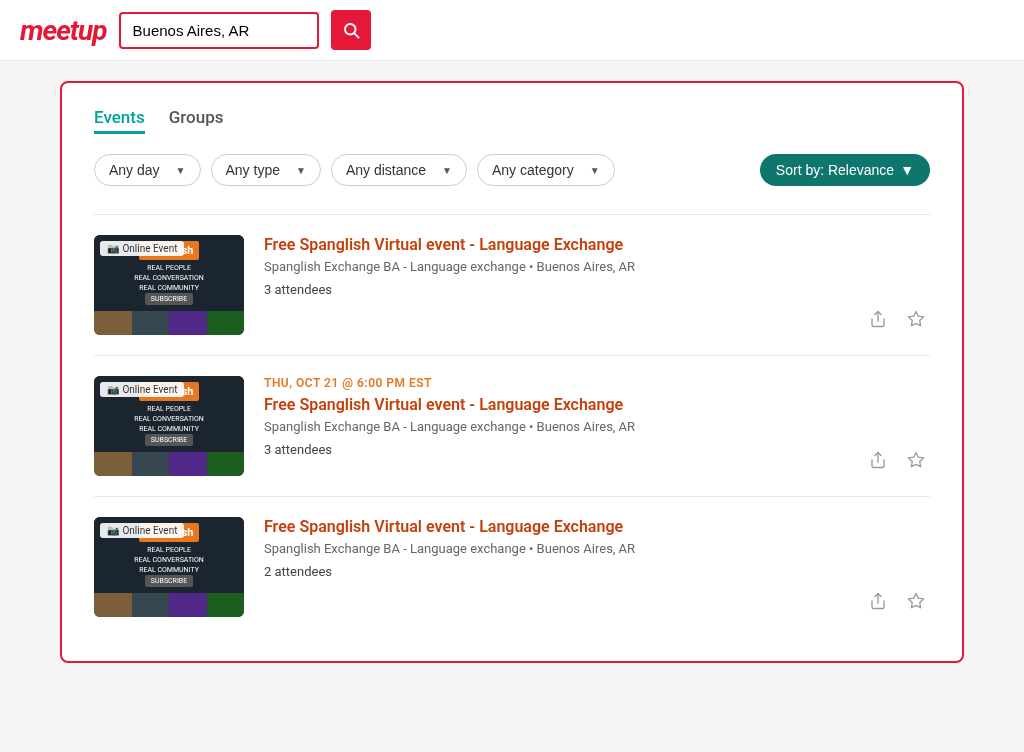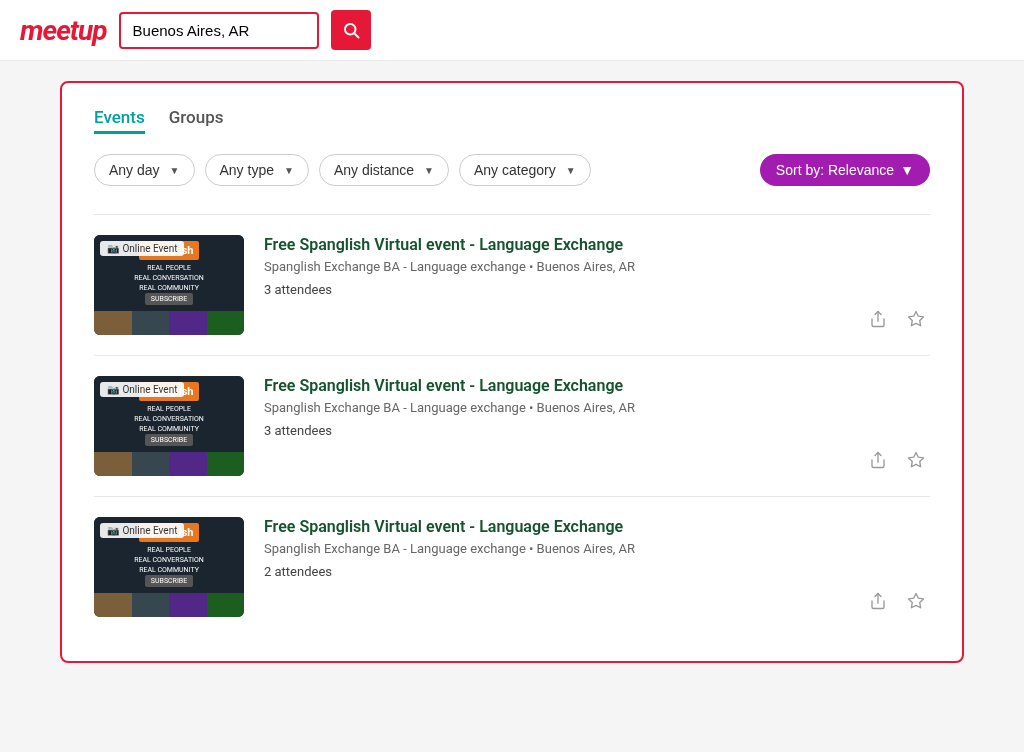--- a/index.html
+++ b/index.html
@@ -113,30 +113,30 @@
     .filter-btn {
       border: 1px solid #ccc;
       background: #fff;
       border-radius: 20px;
       padding: 7px 14px;
       font-size: 14px;
       color: #333;
       cursor: pointer;
       display: flex;
       align-items: center;
-      gap: 10px;
+      gap: 16px;
     }
 
     .filter-btn .chevron {
       font-size: 10px;
       color: #555;
     }
 
     .sort-btn {
-      background: #a21caf;
+      background: #0f766e;
       color: #fff;
       border: none;
       border-radius: 20px;
       padding: 8px 16px;
       font-size: 14px;
       cursor: pointer;
       display: flex;
       align-items: center;
       gap: 6px;
       margin-left: auto;
@@ -229,21 +229,21 @@
       font-size: 12px;
       font-weight: 600;
       letter-spacing: 0.5px;
       margin-bottom: 5px;
       text-transform: uppercase;
     }
 
     .event-title {
       font-size: 16px;
       font-weight: 600;
-      color: #14532d;
+      color: #c2410c;
       margin-bottom: 5px;
     }
 
     .event-org {
       font-size: 13px;
       color: #666;
       margin-bottom: 8px;
     }
 
     .event-attendees {
@@ -411,20 +411,21 @@
                 <div class="photo-cell" style="background:#1b5e20;"></div>
               </div>
             </div>
           </div>
           <div class="online-badge">
             <span class="camera-icon">📷</span>
             <span>Online Event</span>
           </div>
         </div>
         <div class="event-details">
+          <div class="event-date">THU, OCT 21 @ 6:00 PM EST</div>
           <div class="event-title">Free Spanglish Virtual event - Language Exchange</div>
           <div class="event-org">Spanglish Exchange BA - Language exchange • Buenos Aires, AR</div>
           <div class="event-attendees">3 attendees</div>
         </div>
         <div class="event-actions">
           <div class="action-icons">
             <button class="action-icon">
               <svg width="18" height="18" viewBox="0 0 24 24" fill="none" stroke="#999" stroke-width="1.8" stroke-linecap="round" stroke-linejoin="round">
                 <path d="M4 12v8a2 2 0 002 2h12a2 2 0 002-2v-8"></path>
                 <polyline points="16 6 12 2 8 6"></polyline>

